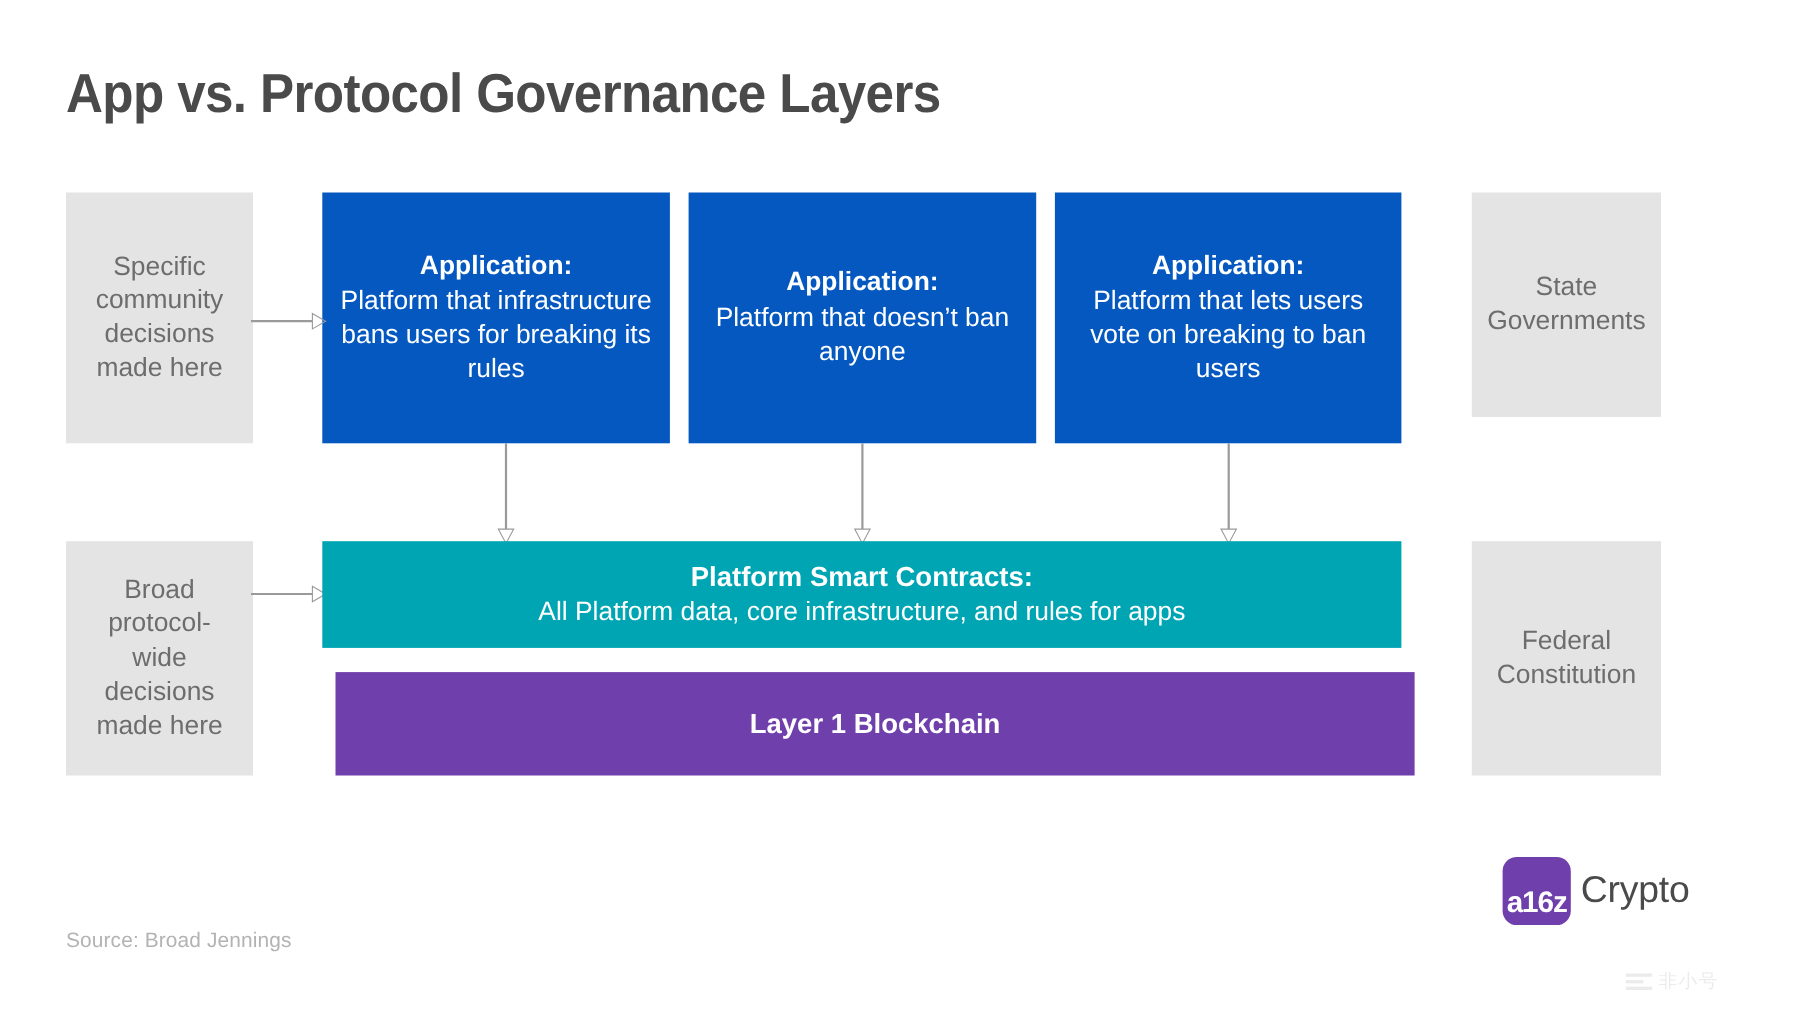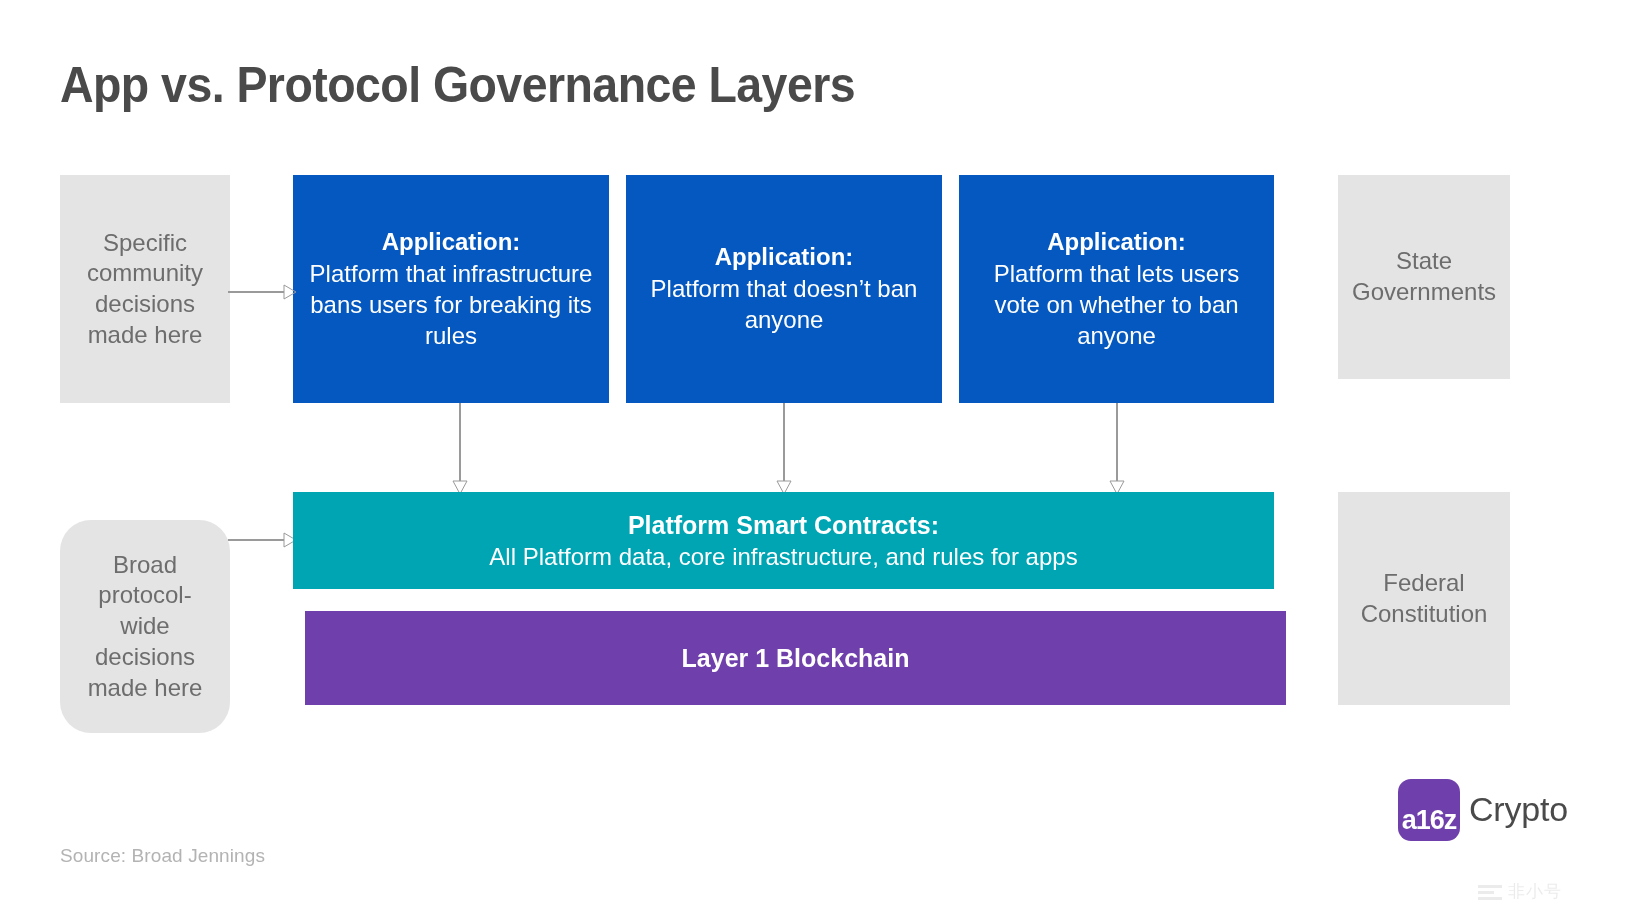--- a/index.html
+++ b/index.html
@@ -106,21 +106,20 @@
     color: #b3b3b3;
     letter-spacing: 0.1px;
   }
 
   .logo {
     position: absolute;
     left: 1366px;
     top: 779px;
     display: flex;
     align-items: center;
-    margin-left: 32px;
   }
   .logo-mark {
     width: 62px;
     height: 62px;
     border-radius: 13px;
     background: #6f3fab;
     position: relative;
     display: flex;
     align-items: flex-end;
     justify-content: center;
@@ -188,21 +187,21 @@
     <div class="sub">Platform that infrastructure bans users for breaking its rules</div>
   </div>
 
   <div class="box app-box" style="left:626px; top:175px; width:316px; height:228px;">
     <div class="headline">Application:</div>
     <div class="sub">Platform that doesn’t ban anyone</div>
   </div>
 
   <div class="box app-box" style="left:959px; top:175px; width:315px; height:228px;">
     <div class="headline">Application:</div>
-    <div class="sub">Platform that lets users vote on whether to ban anyone</div>
+    <div class="sub">Platform that lets users vote on breaking to ban users</div>
   </div>
 
   <div class="box gray-box" style="left:1338px; top:175px; width:172px; height:204px;">
     <span>State Governments</span>
   </div>
 
   <svg class="conn" style="left:228px; top:272px; width:70px; height:40px;" viewBox="0 0 70 40">
     <line x1="0" y1="20" x2="56" y2="20" stroke-width="2"></line>
     <polygon class="arrowhead" points="56,13 68,20 56,27"></polygon>
   </svg>
@@ -215,21 +214,21 @@
   <svg class="conn" style="left:768px; top:403px; width:32px; height:92px;" viewBox="0 0 32 92">
     <line x1="16" y1="0" x2="16" y2="78" stroke-width="2"></line>
     <polygon class="arrowhead" points="9,78 23,78 16,91"></polygon>
   </svg>
 
   <svg class="conn" style="left:1101px; top:403px; width:32px; height:92px;" viewBox="0 0 32 92">
     <line x1="16" y1="0" x2="16" y2="78" stroke-width="2"></line>
     <polygon class="arrowhead" points="9,78 23,78 16,91"></polygon>
   </svg>
 
-  <div class="box gray-box" style="left:60px; top:520px; width:170px; height:213px;border-radius:31px;">
+  <div class="box gray-box" style="left:60px; top:492px; width:170px; height:213px;">
     <span>Broad protocol-wide decisions made here</span>
   </div>
 
   <svg class="conn" style="left:228px; top:520px; width:70px; height:40px;" viewBox="0 0 70 40">
     <line x1="0" y1="20" x2="56" y2="20" stroke-width="2"></line>
     <polygon class="arrowhead" points="56,13 68,20 56,27"></polygon>
   </svg>
 
   <div class="band teal" style="left:293px; top:492px; width:981px; height:97px;">
     <div class="headline">Platform Smart Contracts:</div>

